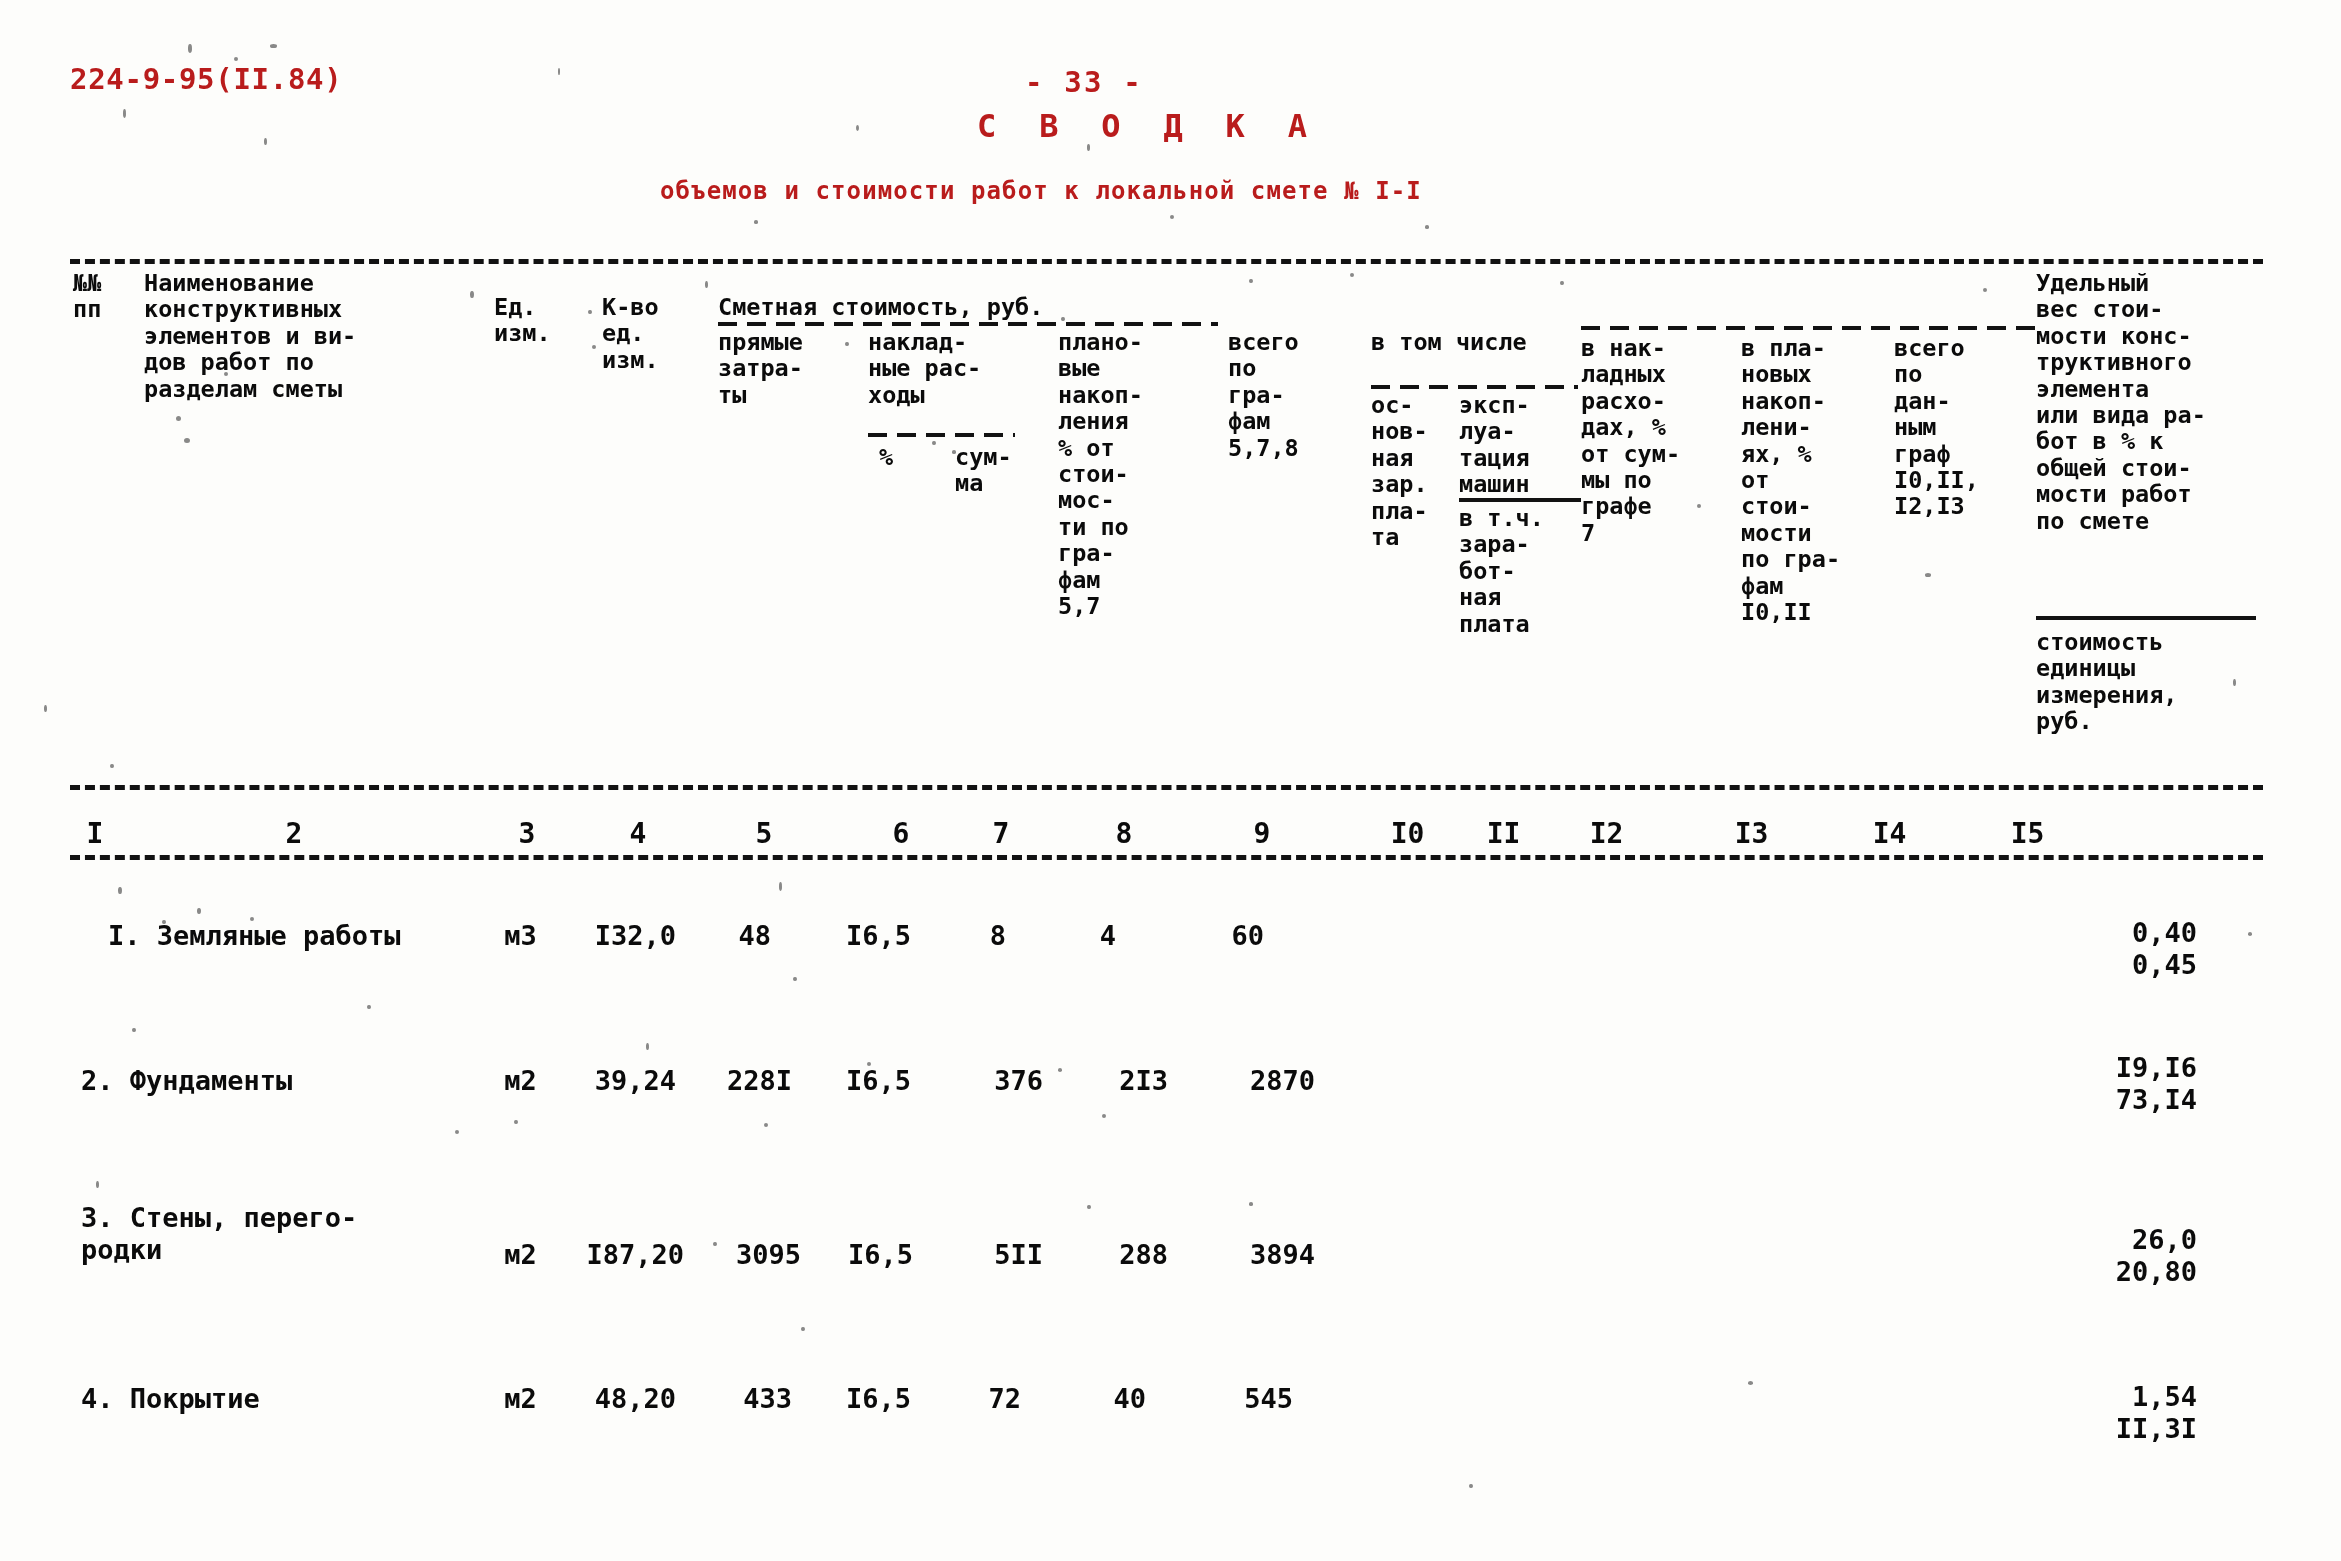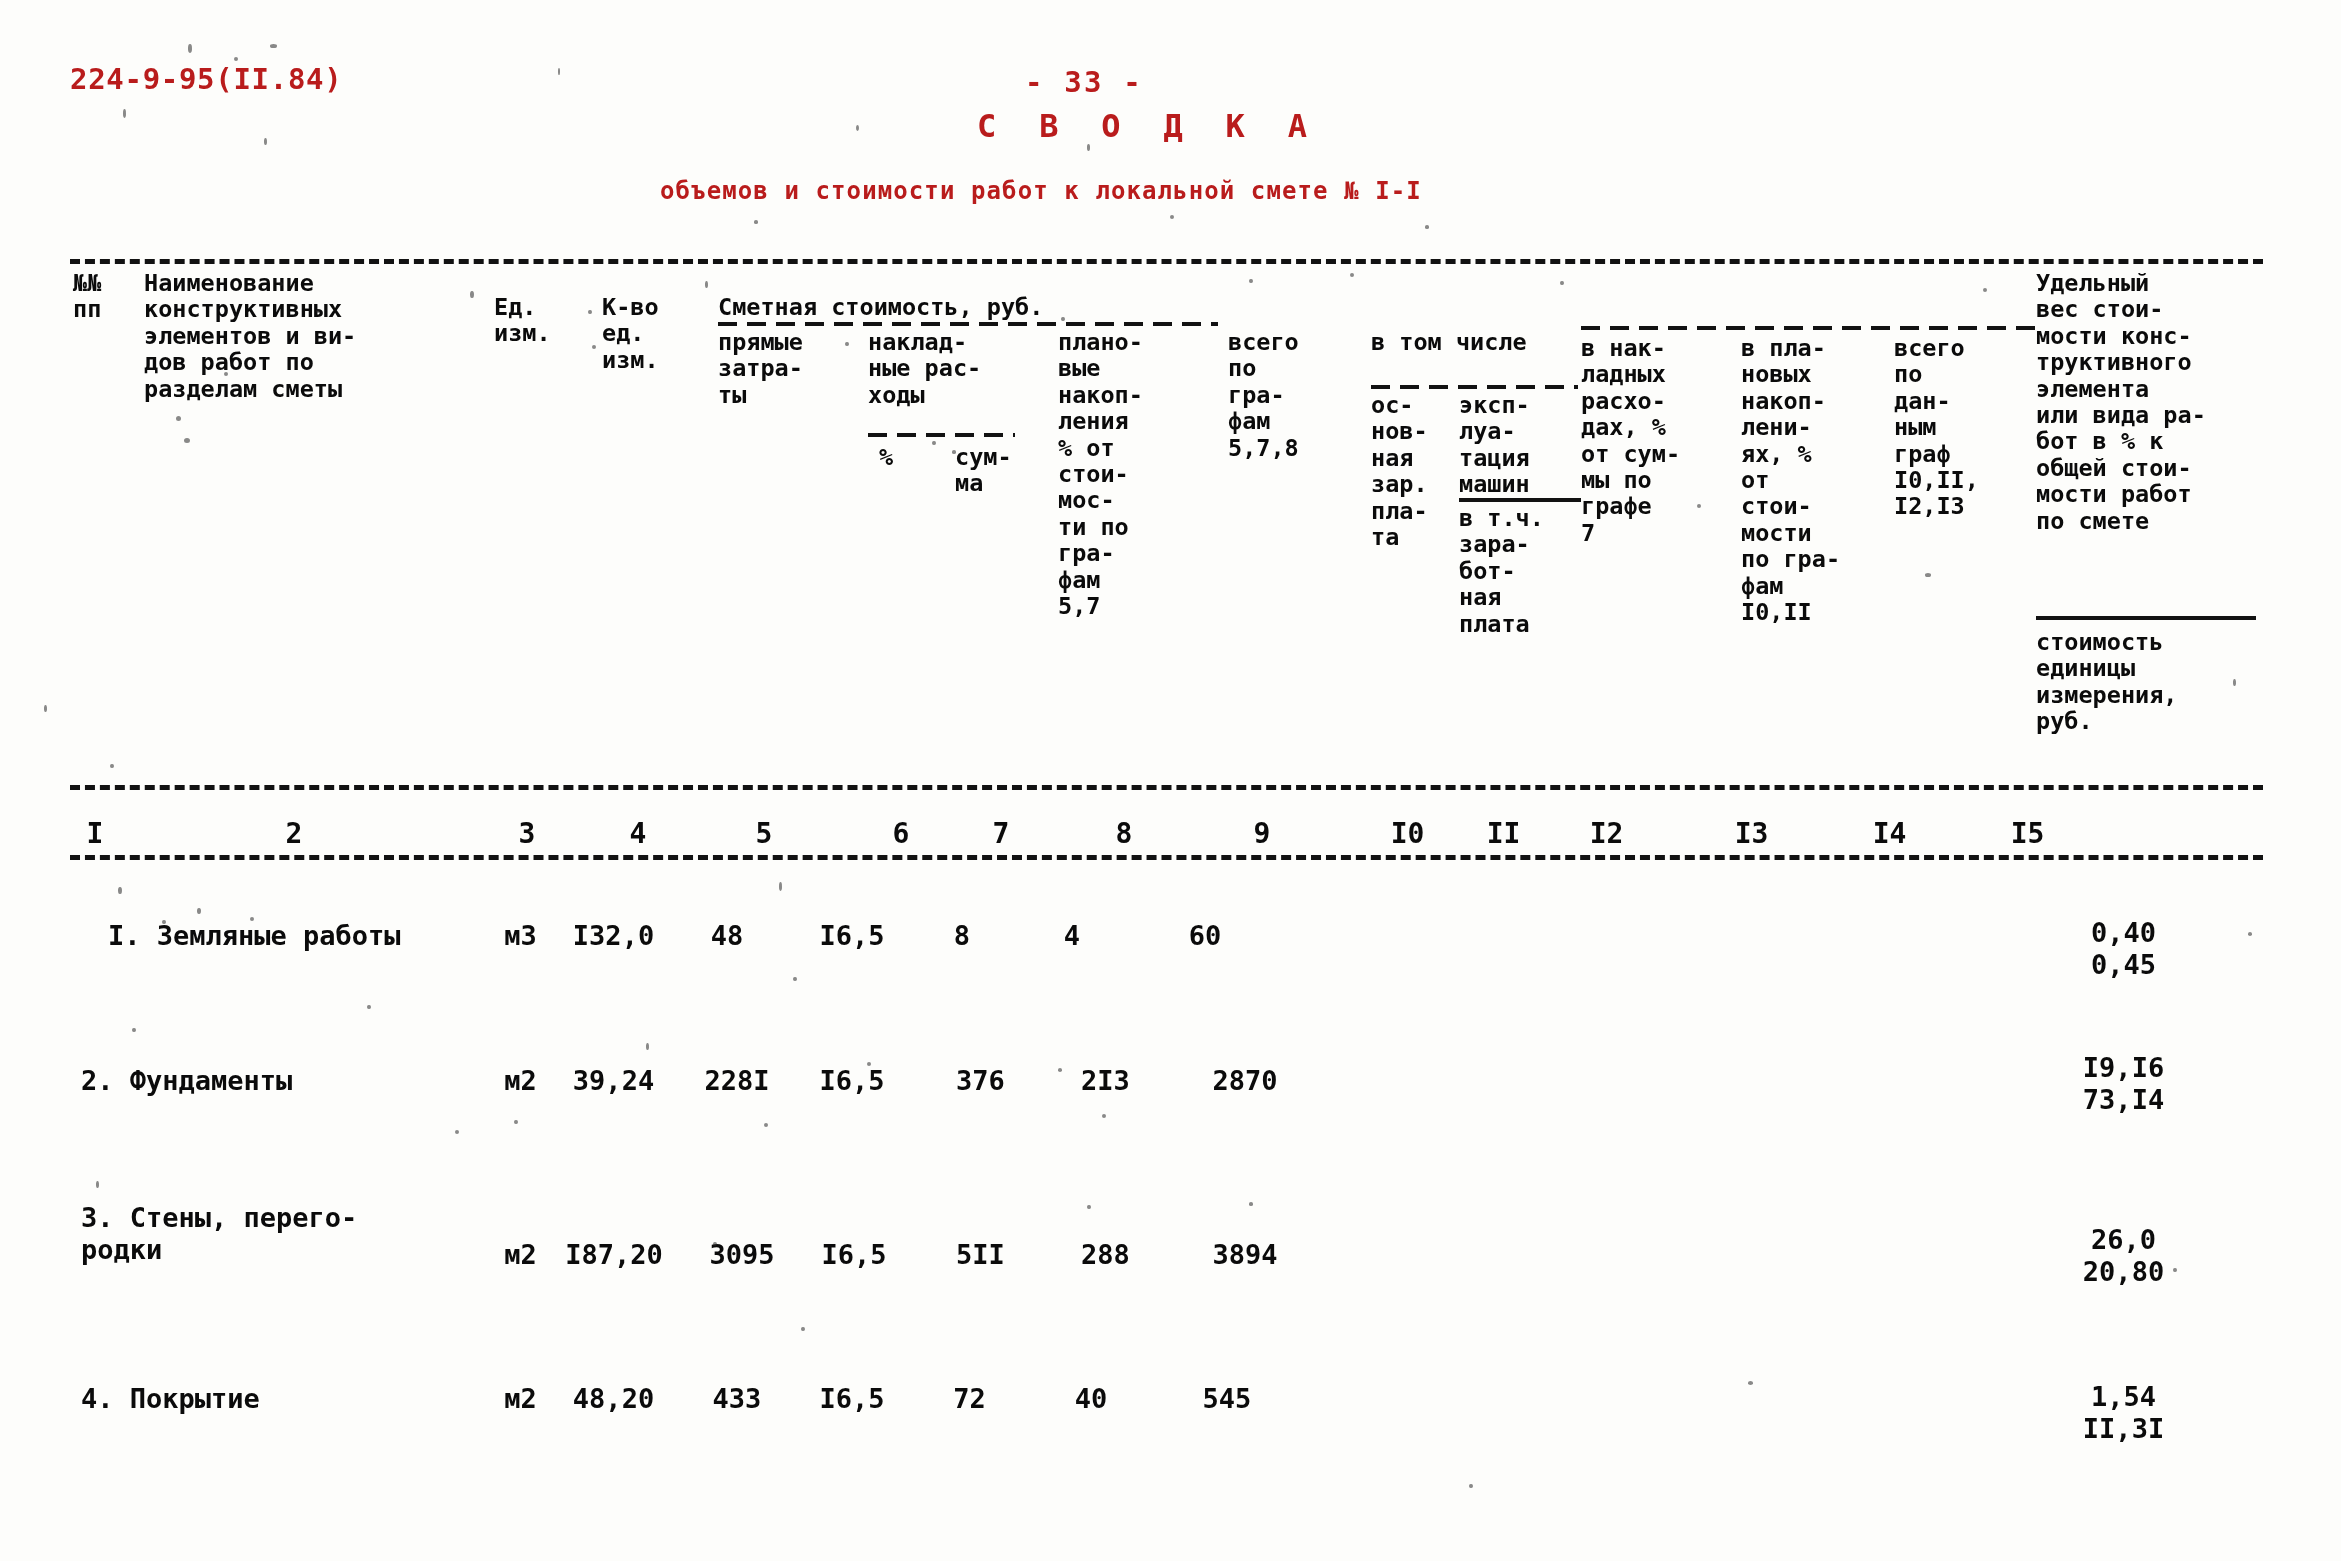--- a/index.html
+++ b/index.html
@@ -108,21 +108,21 @@
   
   .cell {
     position: absolute;
     font-family: "DejaVu Sans Mono", "Liberation Mono", monospace;
     font-weight: 700;
     font-size: 27px;
     line-height: 32px;
     color: #0b0b0b;
     white-space: pre-line;
   }
-  .cell.num { text-align: center; }
+  .cell.num { text-align: right; }
   .cell.ctr { text-align: center; }
 </style>
 </head>
 <body>
 
 <div class="page">
 
   <div class="tw" id="doc-code">224-9-95(II.84)</div>
 
   <div class="tw" id="page-number">- 33 -</div>

